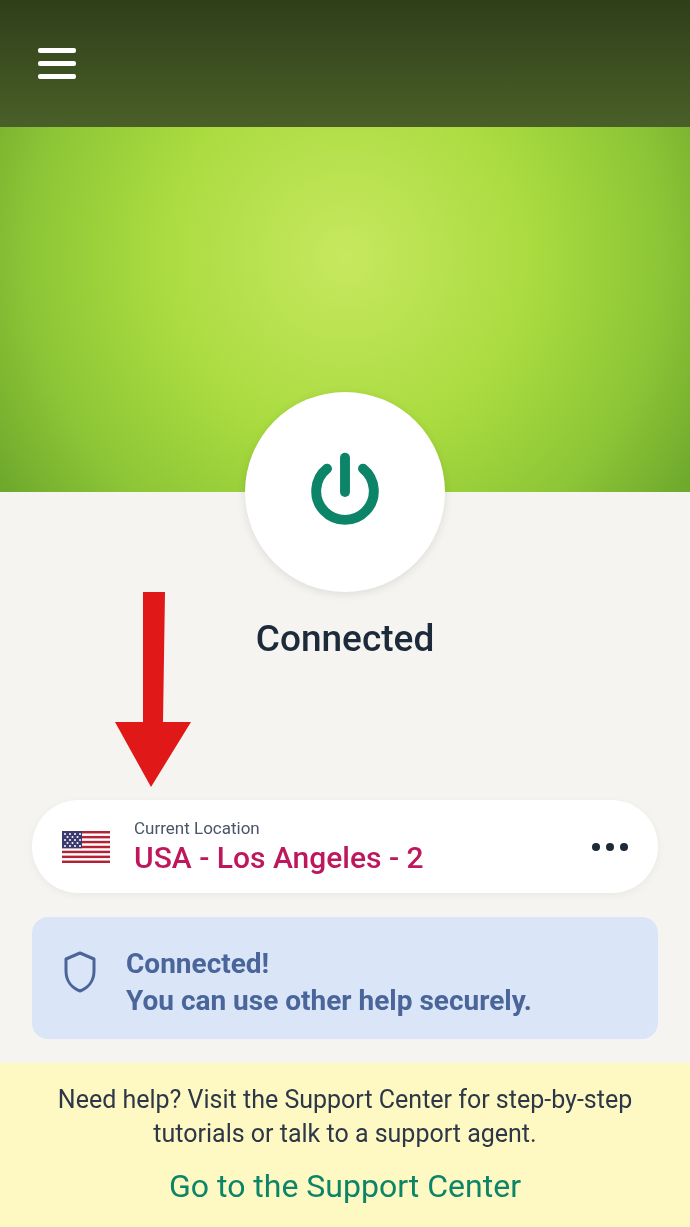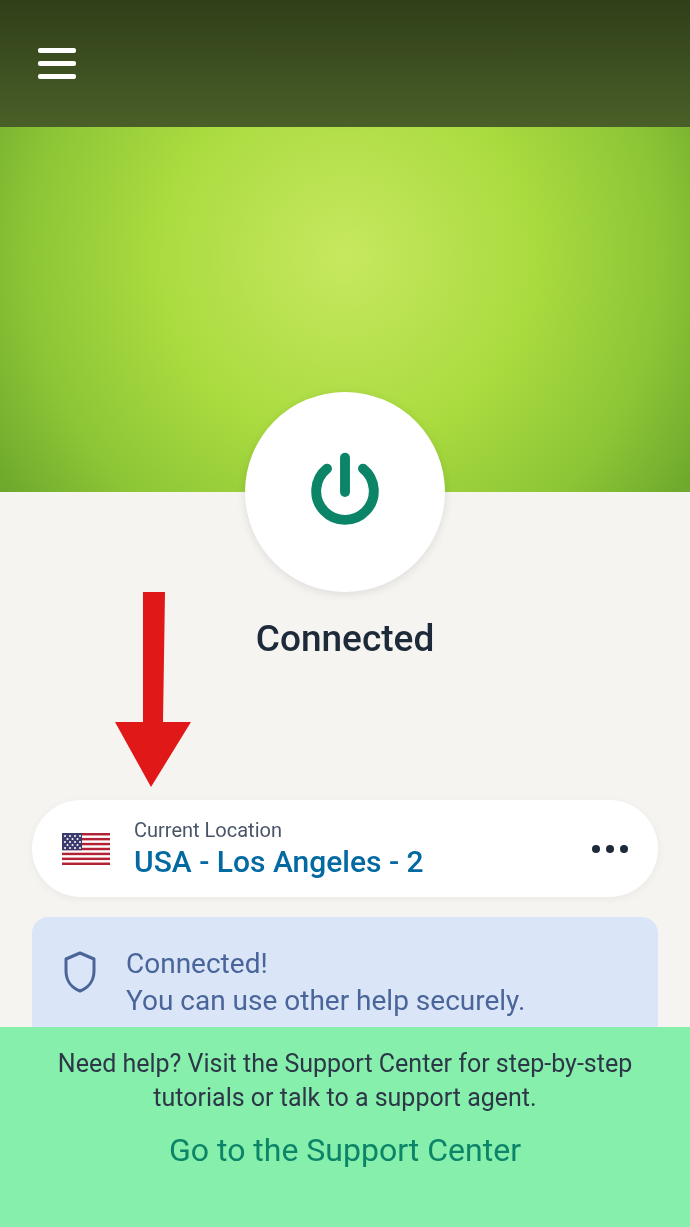--- a/index.html
+++ b/index.html
@@ -135,29 +135,29 @@
       height: 32px;
       margin-right: 24px;
       flex-shrink: 0;
     }
     
     .location-info {
       flex: 1;
     }
     
     .location-label {
-      font-size: 20px;
+      font-size: 17px;
       color: #4a5568;
       margin-bottom: 2px;
     }
     
     .location-value {
       font-size: 30px;
       font-weight: 500;
-      color: #0369a1;
+      color: #be185d;
     }
     
     .more-dots {
       display: flex;
       gap: 6px;
       cursor: pointer;
     }
     
     .dot {
       width: 8px;
@@ -171,20 +171,21 @@
       top: 790px;
       left: 32px;
       right: 32px;
       background: #dae6f7;
       border-radius: 16px;
       padding: 30px 30px 22px 30px;
       display: flex;
       align-items: flex-start;
       gap: 28px;
       z-index: 10;
+      font-weight: bold;
     }
     
     .shield-icon {
       width: 36px;
       height: 42px;
       margin-top: 4px;
       flex-shrink: 0;
     }
     
     .banner-text {
@@ -200,22 +201,22 @@
     .banner-subtitle {
       font-size: 28px;
       color: #4a6599;
     }
     
     .bottom-help {
       position: absolute;
       bottom: 0;
       left: 0;
       right: 0;
-      height: 200px;
-      background: #86efac;
+      height: 164px;
+      background: #fef9c3;
       padding: 20px 40px;
       text-align: center;
       z-index: 10;
     }
     
     .help-text {
       font-size: 25px;
       color: #2d3748;
       line-height: 1.35;
       margin-bottom: 16px;

